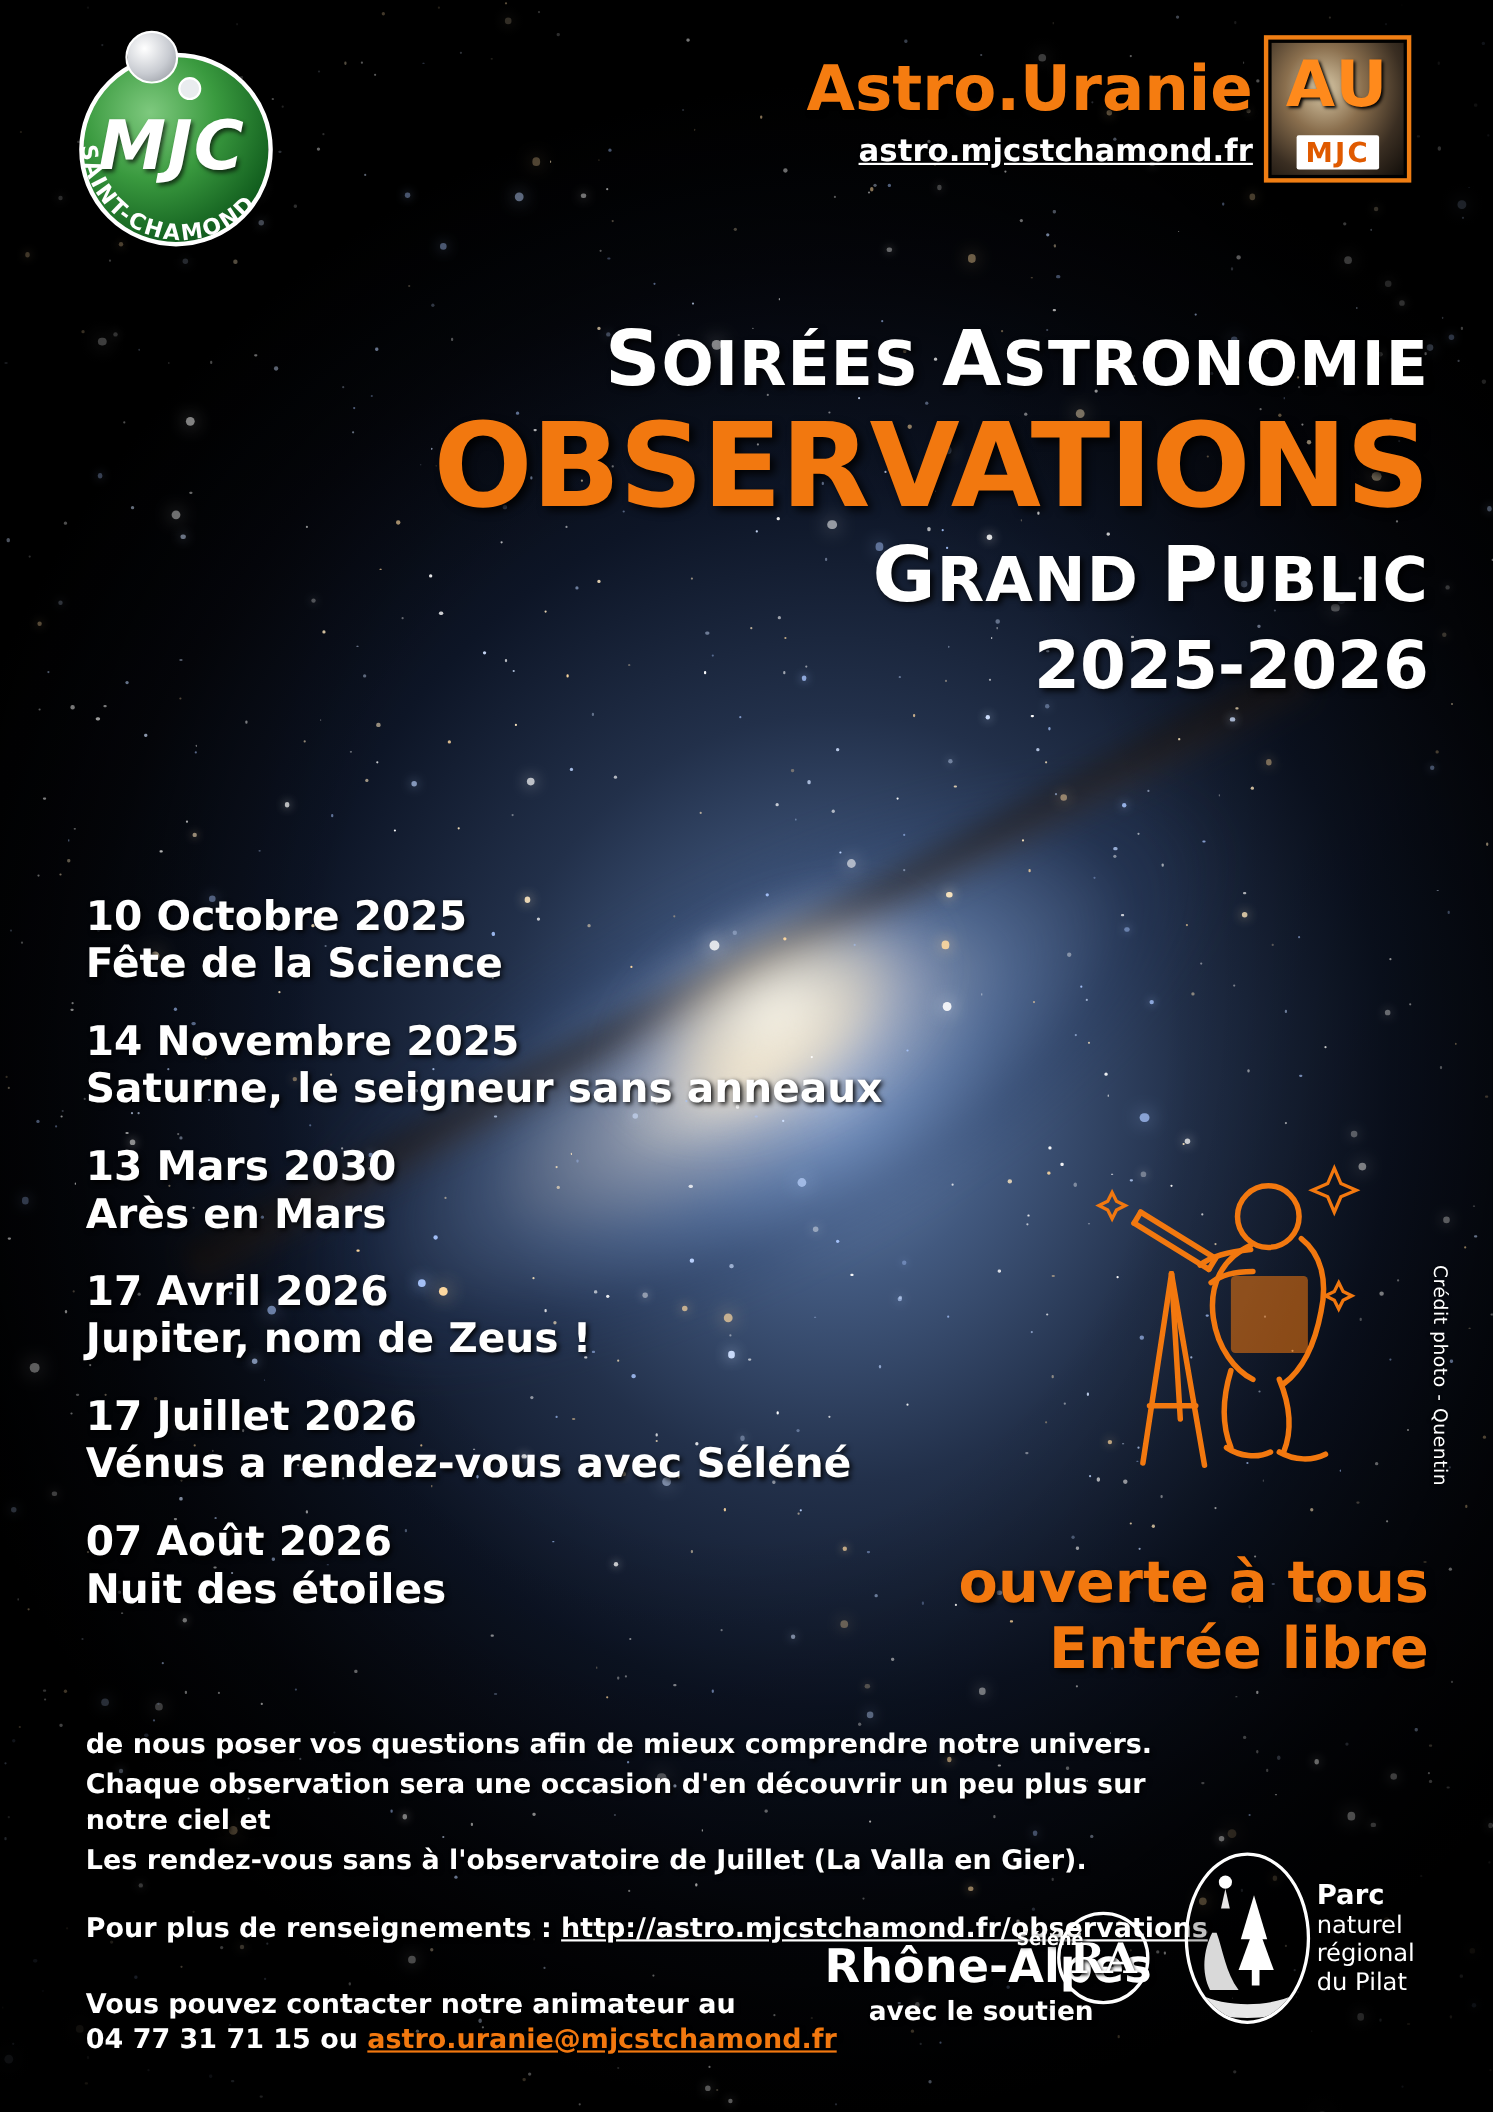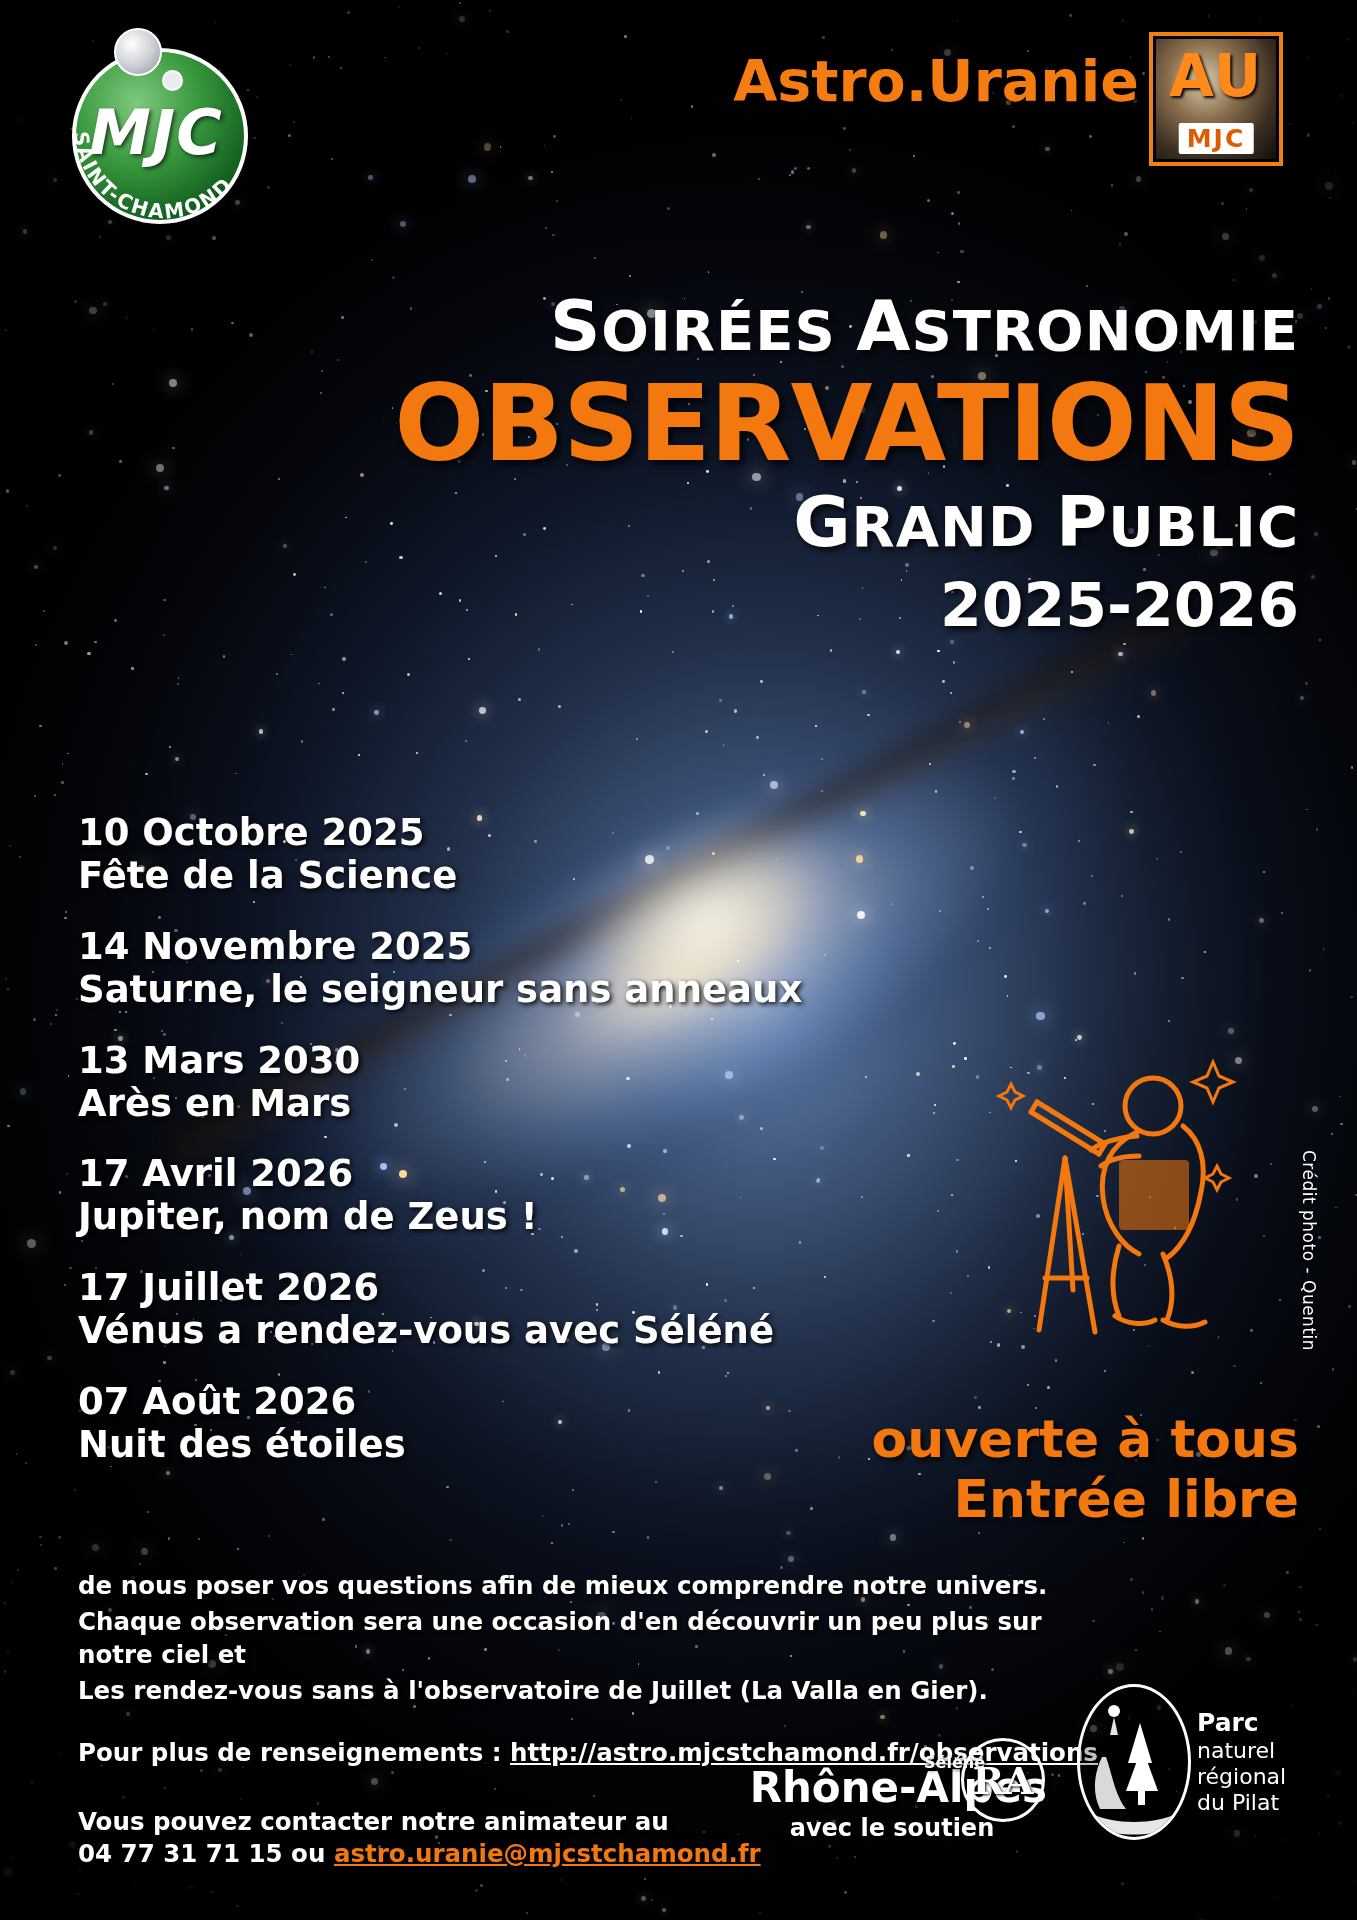--- a/index.html
+++ b/index.html
@@ -1304,20 +1304,21 @@
       <defs>
         <path id="arcpath" d="M 16,104 A 90,90 0 0 0 178,158" fill="none"></path>
       </defs>
       <text fill="#ffffff" font-size="20" font-weight="bold" font-family="DejaVu Sans, sans-serif" letter-spacing="2">
         <textPath href="#arcpath" startOffset="2%">SAINT-CHAMOND</textPath>
       </text>
     </svg>
   </div>
 
   <div class="astro-title">Astro.Uranie</div>
+  <div class="astro-url">astro.mjcstchamond.fr</div>
 
   <div class="au-box">
     <div class="au-img"></div>
     <div class="au-text">AU</div>
     <div class="au-mjc">MJC</div>
   </div>
 
   <div class="titles">
     <div class="t-soirees">
       <span class="cap">S</span><span>OIRÉES </span><span class="cap">A</span><span>STRONOMIE</span>

